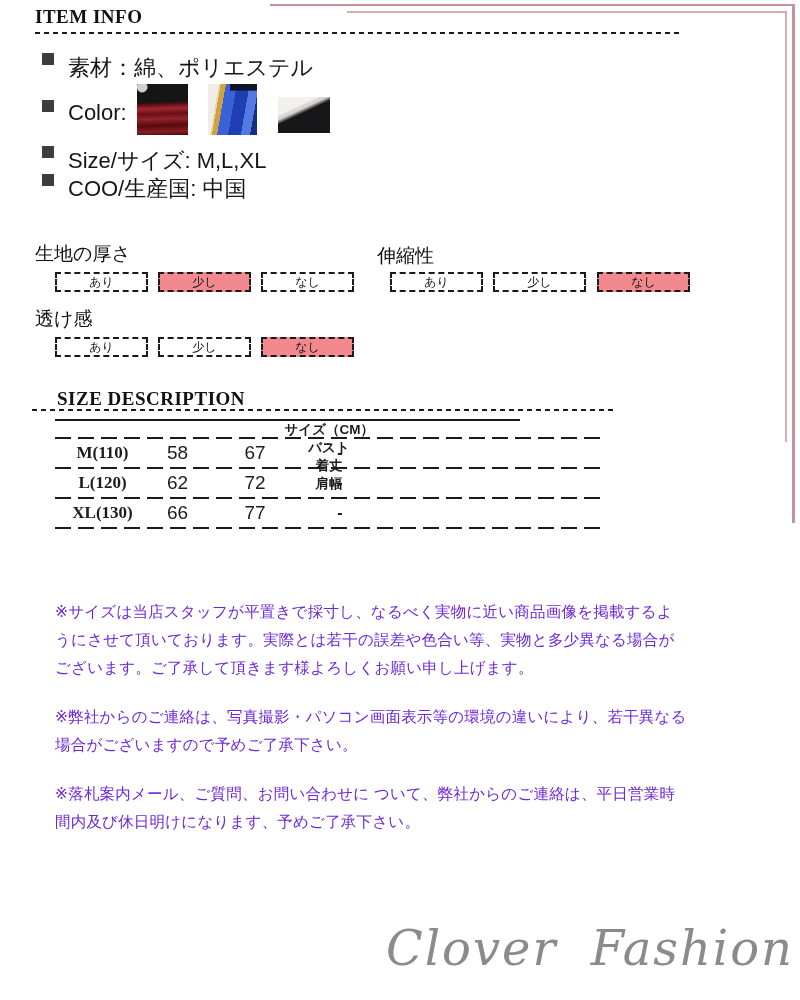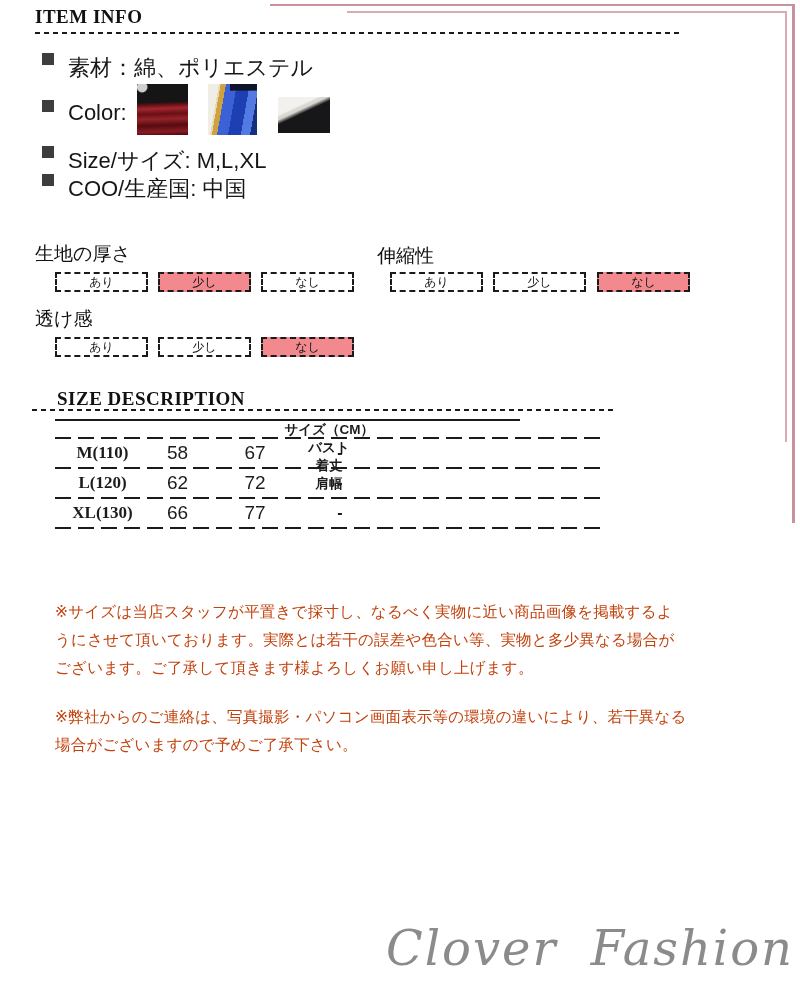--- a/index.html
+++ b/index.html
@@ -50,21 +50,21 @@
   .c1 { width:95px; text-align:center; }
   .hdr .c1 { text-align:left; padding-left:3px; }
   .c2 { width:55px; text-align:center; }
   .c3 { width:100px; text-align:center; }
   .c4 { width:70px; text-align:center; }
   .data .c1 { font-family:"Liberation Serif","DejaVu Serif",serif; font-weight:bold; font-size:17px; }
   .data .c2,.data .c3 { font-size:19px; }
   .data .c4 { font-weight:bold; font-size:16px; }
 
   .notes { position:absolute; left:55px; top:598px; width:660px; }
-  .notes p { font-size:15.5px; line-height:28px; letter-spacing:0.2px; color:#c2410c;
+  .notes p { font-size:15.5px; line-height:28px; letter-spacing:0.2px; color:#6d28d9;
              white-space:pre-line; margin-bottom:21px; }
 
   .brand-logo { position:absolute; right:6px; top:920px;
                 font-family:"DejaVu Serif","Liberation Serif",serif; font-style:italic;
                 font-size:48px; color:#8b8b8b; letter-spacing:2px; word-spacing:16px;
                 white-space:nowrap; }
 </style>
 </head>
 <body>
 
@@ -146,15 +146,17 @@
   </div>
   <div class="tbl-sep"></div>
 </div>
 
 <div class="notes">
   <p>※サイズは当店スタッフが平置きで採寸し、なるべく実物に近い商品画像を掲載するよ
 うにさせて頂いております。実際とは若干の誤差や色合い等、実物と多少異なる場合が
 ございます。ご了承して頂きます様よろしくお願い申し上げます。</p>
   <p>※弊社からのご連絡は、写真撮影・パソコン画面表示等の環境の違いにより、若干異なる
 場合がございますので予めご了承下さい。</p>
+  <p>※落札案内メール、ご質問、お問い合わせに ついて、弊社からのご連絡は、平日営業時
+間内及び休日明けになります、予めご了承下さい。</p>
 </div>
 
 <div class="brand-logo">Clover Fashion</div>
 
 </body></html>

